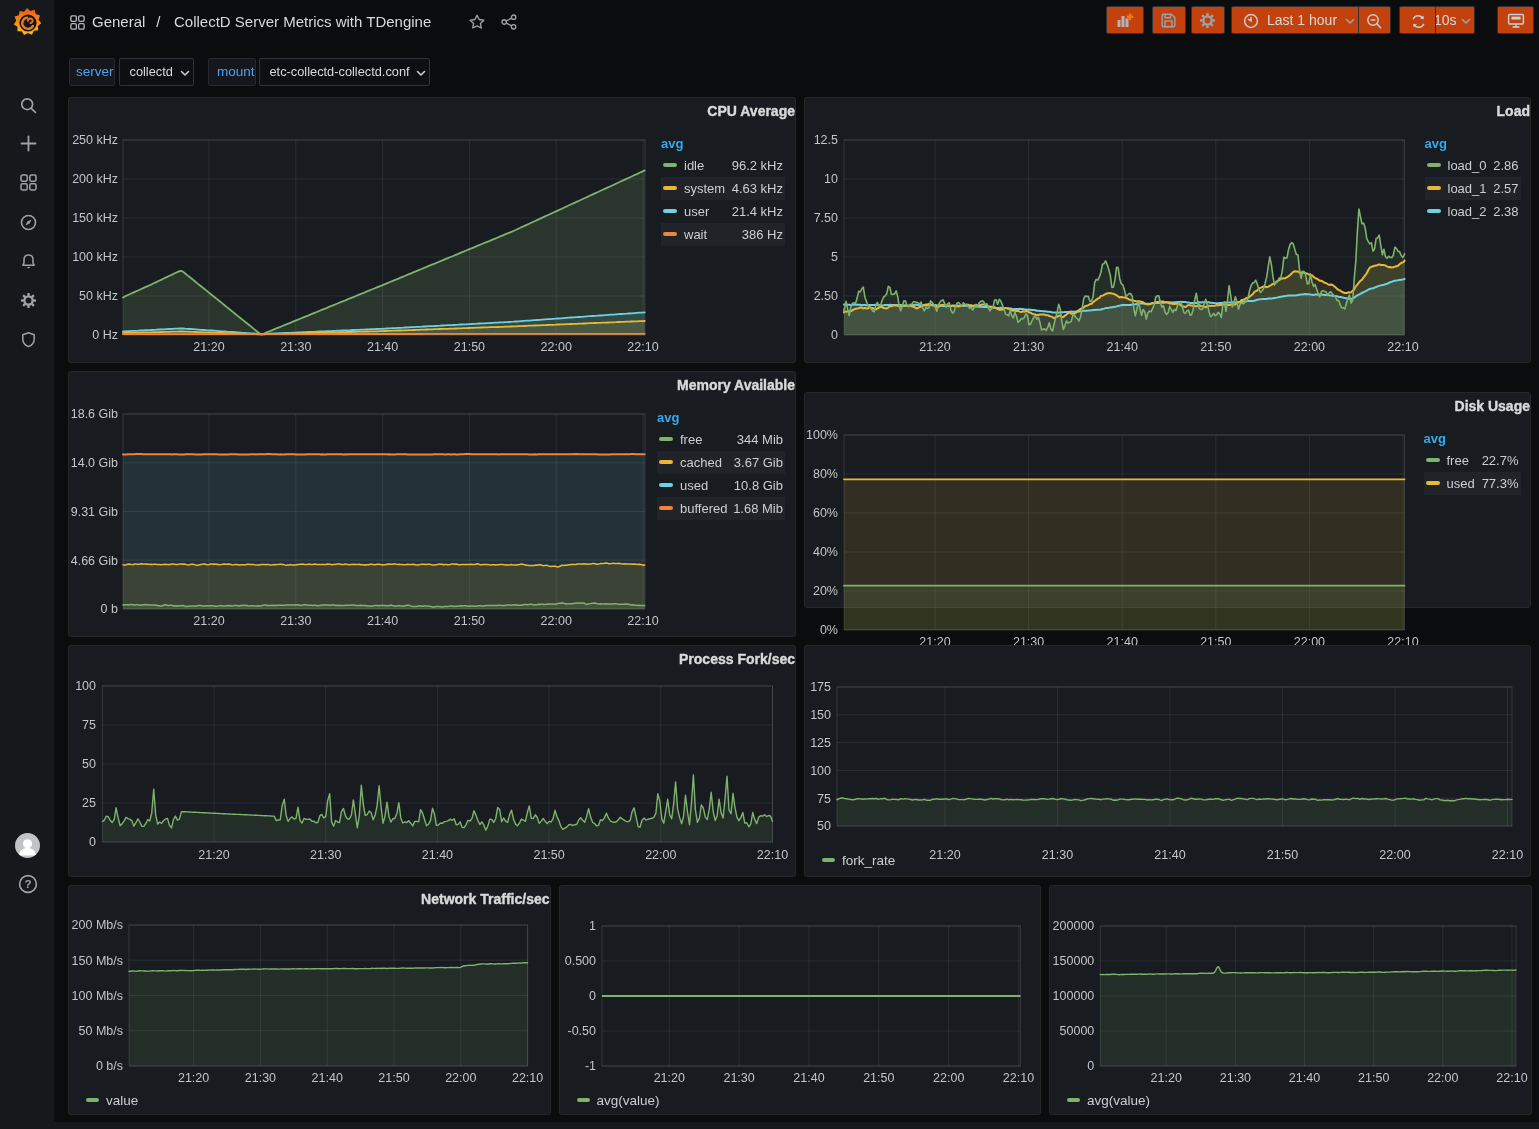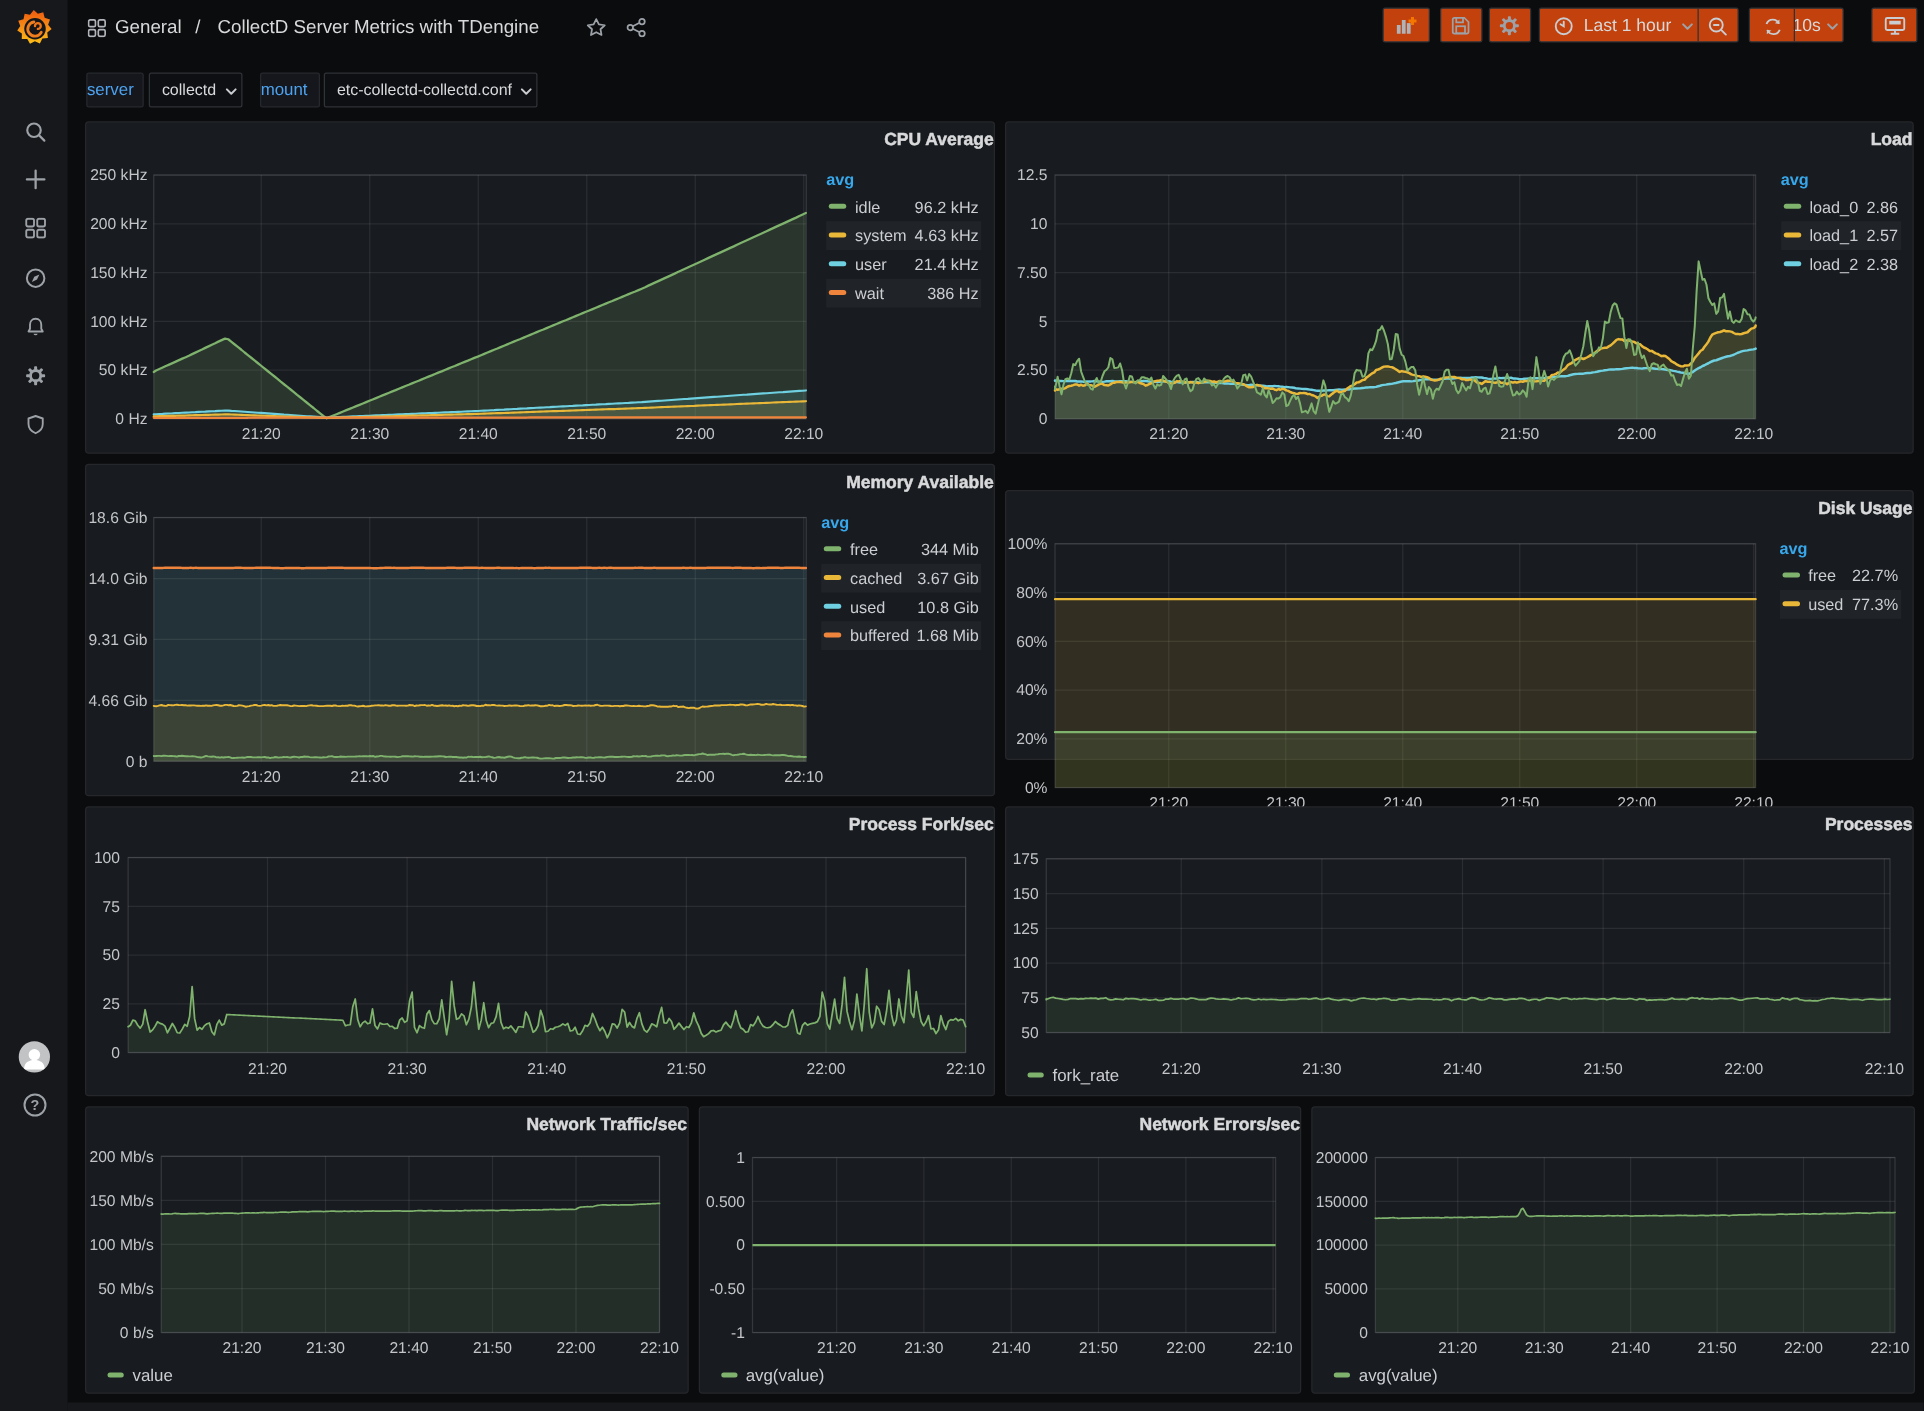--- a/index.html
+++ b/index.html
@@ -2,21 +2,21 @@
 <html><head><meta charset="utf-8"><style>
 *{margin:0;padding:0;box-sizing:border-box}
 html,body{width:1539px;height:1129px;background:#0b0c0e;font-family:"Liberation Sans",sans-serif;overflow:hidden;position:relative}
 .sidebar{position:absolute;left:0;top:0;width:54px;height:1129px;background:#17181b}
 .nav{position:absolute;left:0;top:0;width:1539px;height:46px}
 .bc{font-size:15px;color:#d8d9da;white-space:nowrap}
 .btn{position:absolute;top:6px;height:28px;background:#c2410c;border:1px solid #2f3237;border-radius:2px;display:flex}
 .btn svg,.vsel svg{display:block}
 .bt{font-size:14px;color:#d8d9da;line-height:26px;white-space:nowrap}
 .div{position:absolute;top:0;width:1px;height:26px;background:#2f3237}
-.vlab{position:absolute;top:58px;height:27.5px;background:#15171c;border:1px solid #26282e;border-radius:2px;color:#4da2f0;font-size:13.5px;text-align:left;line-height:25.5px}
+.vlab{position:absolute;top:58px;height:27.5px;background:#15171c;border:1px solid #26282e;border-radius:2px;color:#4da2f0;font-size:13.5px;text-align:right;line-height:25.5px}
 .vsel{position:absolute;top:58px;height:27.5px;background:#0e0f13;border:1px solid #2f3237;border-radius:2px;color:#d8d9da;font-size:12.8px;display:flex}
 .vsel>span:first-child{line-height:25.5px;margin-left:10px;white-space:nowrap}
 .panel{position:absolute;background:#181b1f;border:1px solid #25272b;border-radius:3px}
 .pt{position:absolute;left:0;top:4.5px;width:100%;text-align:right;font-size:14px;font-weight:700;color:#d8d9da;-webkit-text-stroke:0.4px #d8d9da;letter-spacing:0px}
 .ax{font-size:12.5px;fill:#c3c5c8;font-family:"Liberation Sans",sans-serif}
 .leg{position:absolute;font-size:13px}
 .lh{height:21px;line-height:21px;padding-right:7px;color:#37a8ec;font-weight:700}
 .lr{height:23px;display:flex;align-items:center;padding:0 2px;color:#ccced2;white-space:nowrap}
 .lr.z{background:rgba(204,204,220,0.05)}
 .lr i{width:14px;height:3.6px;border-radius:2px;margin-right:7px;flex:none}
@@ -452,21 +452,20 @@
       <text x="256.7" y="213.3" text-anchor="middle" class="ax">21:30</text>
       <text x="368.4" y="213.3" text-anchor="middle" class="ax">21:40</text>
       <text x="480.1" y="213.3" text-anchor="middle" class="ax">21:50</text>
       <text x="591.8" y="213.3" text-anchor="middle" class="ax">22:00</text>
       <text x="703.5" y="213.3" text-anchor="middle" class="ax">22:10</text>
       <polygon points="33.5,196.0 33.5,175.4 35.3,174.2 37.3,170.1 39.2,170.7 41.2,174.2 43.2,176.5 45.2,173.3 47.1,161.8 49.1,171.6 51.1,179.6 53.1,177.9 55.0,175.1 57.0,171.4 59.0,172.7 61.0,173.3 63.0,174.9 64.9,180.2 66.9,176.6 68.9,172.8 70.9,176.0 72.8,180.2 74.8,180.4 76.8,177.3 78.8,173.5 80.7,175.0 82.7,167.2 84.7,143.3 86.7,168.9 88.7,178.1 90.6,176.0 92.6,177.4 94.6,174.5 96.6,173.0 98.5,172.4 100.5,179.4 102.5,181.9 104.5,173.5 106.4,170.1 108.4,174.1 110.4,173.1 112.4,165.6 114.4,165.7 116.3,165.8 118.3,165.9 120.3,166.0 122.3,166.1 124.2,166.2 126.2,166.3 128.2,166.4 130.2,166.5 132.1,166.6 134.1,166.7 136.1,166.8 138.1,166.9 140.1,167.0 142.0,167.1 144.0,167.2 146.0,167.3 148.0,167.4 149.9,167.5 151.9,167.6 153.9,167.7 155.9,167.8 157.9,167.9 159.8,168.0 161.8,168.1 163.8,168.2 165.8,168.3 167.7,168.4 169.7,168.4 171.7,168.5 173.7,168.6 175.6,168.7 177.6,168.8 179.6,168.9 181.6,169.0 183.6,169.1 185.5,169.2 187.5,169.3 189.5,169.4 191.5,169.5 193.4,169.6 195.4,169.7 197.4,169.8 199.4,169.9 201.3,170.0 203.3,170.1 205.3,170.2 207.3,174.6 209.3,174.0 211.2,173.8 213.2,159.4 215.2,153.2 217.2,169.7 219.1,175.4 221.1,172.3 223.1,170.9 225.1,173.0 227.0,172.4 229.0,161.1 231.0,174.4 233.0,177.1 235.0,172.4 236.9,173.3 238.9,173.4 240.9,173.0 242.9,175.2 244.8,175.1 246.8,176.8 248.8,176.5 250.8,169.9 252.7,168.4 254.7,171.9 256.7,170.6 258.7,154.4 260.7,147.7 262.6,175.9 264.6,180.2 266.6,174.5 268.6,176.0 270.5,176.6 272.5,165.3 274.5,162.5 276.5,169.9 278.4,172.9 280.4,173.0 282.4,169.0 284.4,153.9 286.4,168.2 288.3,181.8 290.3,169.8 292.3,139.1 294.3,158.3 296.2,169.4 298.2,168.5 300.2,165.1 302.2,166.7 304.1,173.8 306.1,169.3 308.1,159.6 310.1,139.7 312.1,160.8 314.0,177.4 316.0,170.1 318.0,156.2 320.0,170.4 321.9,176.1 323.9,172.7 325.9,172.2 327.9,167.3 329.8,156.7 331.8,171.9 333.8,177.0 335.8,175.8 337.8,176.5 339.7,174.7 341.7,177.2 343.7,179.9 345.7,175.4 347.6,175.4 349.6,175.8 351.6,163.6 353.6,167.1 355.5,173.3 357.5,179.8 359.5,178.2 361.5,174.4 363.5,162.3 365.4,167.7 367.4,179.3 369.4,179.0 371.4,177.0 373.3,177.4 375.3,175.8 377.3,175.4 379.3,174.6 381.3,173.1 383.2,174.3 385.2,172.7 387.2,178.8 389.2,178.4 391.1,175.8 393.1,181.2 395.1,181.6 397.1,178.6 399.0,174.3 401.0,175.0 403.0,172.4 405.0,164.8 407.0,169.2 408.9,174.5 410.9,178.5 412.9,175.8 414.9,179.2 416.8,184.2 418.8,180.1 420.8,173.1 422.8,173.5 424.7,176.4 426.7,172.5 428.7,161.5 430.7,163.6 432.7,175.7 434.6,172.0 436.6,175.1 438.6,176.3 440.6,168.6 442.5,164.2 444.5,173.1 446.5,178.1 448.5,179.7 450.4,177.2 452.4,173.1 454.4,174.0 456.4,175.4 458.4,166.3 460.3,159.9 462.3,172.3 464.3,172.5 466.3,168.8 468.2,171.2 470.2,177.4 472.2,175.1 474.2,172.5 476.1,175.1 478.1,177.6 480.1,175.4 482.1,176.0 484.1,172.3 486.0,164.3 488.0,170.7 490.0,174.9 492.0,180.7 493.9,183.3 495.9,182.2 497.9,180.9 499.9,178.7 501.8,178.4 503.8,179.6 505.8,178.7 507.8,178.2 509.8,173.9 511.7,171.7 513.7,174.3 515.7,176.2 517.7,170.2 519.6,162.6 521.6,171.1 523.6,176.3 525.6,177.5 527.5,179.8 529.5,179.4 531.5,173.7 533.5,174.7 535.5,171.6 537.4,167.2 539.4,171.9 541.4,174.9 543.4,176.0 545.3,176.2 547.3,175.7 549.3,173.8 551.3,171.2 553.2,172.9 555.2,174.1 557.2,175.5 559.2,175.6 561.2,174.3 563.1,165.7 565.1,161.9 567.1,170.9 569.1,180.4 571.0,181.3 573.0,174.3 575.0,172.1 577.0,174.1 578.9,173.2 580.9,172.7 582.9,172.3 584.9,171.3 586.9,167.1 588.8,147.7 590.8,154.9 592.8,172.9 594.8,177.2 596.7,165.6 598.7,153.3 600.7,168.7 602.7,172.7 604.7,157.3 606.6,135.9 608.6,162.9 610.6,171.4 612.6,177.7 614.5,170.5 616.5,149.3 618.5,165.8 620.5,178.7 622.4,157.6 624.4,129.0 626.4,163.6 628.4,176.3 630.4,172.1 632.3,159.0 634.3,161.8 636.3,171.1 638.3,173.6 640.2,163.2 642.2,146.3 644.2,165.5 646.2,174.5 648.1,170.0 650.1,153.2 652.1,166.8 654.1,172.1 656.1,152.0 658.0,130.1 660.0,163.9 662.0,167.8 664.0,147.3 665.9,161.1 667.9,171.2 669.9,174.7 671.9,171.4 673.8,166.5 675.8,177.1 677.8,176.8 679.8,180.8 681.8,177.8 683.7,166.5 685.7,173.4 687.7,177.6 689.7,171.1 691.6,169.7 693.6,170.1 695.6,168.7 697.6,170.6 699.5,169.5 701.5,170.0 703.5,175.3 703.5,196.0" fill="#7EB26D" fill-opacity="0.13"></polygon>
       <polyline points="33.5,175.4 35.3,174.2 37.3,170.1 39.2,170.7 41.2,174.2 43.2,176.5 45.2,173.3 47.1,161.8 49.1,171.6 51.1,179.6 53.1,177.9 55.0,175.1 57.0,171.4 59.0,172.7 61.0,173.3 63.0,174.9 64.9,180.2 66.9,176.6 68.9,172.8 70.9,176.0 72.8,180.2 74.8,180.4 76.8,177.3 78.8,173.5 80.7,175.0 82.7,167.2 84.7,143.3 86.7,168.9 88.7,178.1 90.6,176.0 92.6,177.4 94.6,174.5 96.6,173.0 98.5,172.4 100.5,179.4 102.5,181.9 104.5,173.5 106.4,170.1 108.4,174.1 110.4,173.1 112.4,165.6 114.4,165.7 116.3,165.8 118.3,165.9 120.3,166.0 122.3,166.1 124.2,166.2 126.2,166.3 128.2,166.4 130.2,166.5 132.1,166.6 134.1,166.7 136.1,166.8 138.1,166.9 140.1,167.0 142.0,167.1 144.0,167.2 146.0,167.3 148.0,167.4 149.9,167.5 151.9,167.6 153.9,167.7 155.9,167.8 157.9,167.9 159.8,168.0 161.8,168.1 163.8,168.2 165.8,168.3 167.7,168.4 169.7,168.4 171.7,168.5 173.7,168.6 175.6,168.7 177.6,168.8 179.6,168.9 181.6,169.0 183.6,169.1 185.5,169.2 187.5,169.3 189.5,169.4 191.5,169.5 193.4,169.6 195.4,169.7 197.4,169.8 199.4,169.9 201.3,170.0 203.3,170.1 205.3,170.2 207.3,174.6 209.3,174.0 211.2,173.8 213.2,159.4 215.2,153.2 217.2,169.7 219.1,175.4 221.1,172.3 223.1,170.9 225.1,173.0 227.0,172.4 229.0,161.1 231.0,174.4 233.0,177.1 235.0,172.4 236.9,173.3 238.9,173.4 240.9,173.0 242.9,175.2 244.8,175.1 246.8,176.8 248.8,176.5 250.8,169.9 252.7,168.4 254.7,171.9 256.7,170.6 258.7,154.4 260.7,147.7 262.6,175.9 264.6,180.2 266.6,174.5 268.6,176.0 270.5,176.6 272.5,165.3 274.5,162.5 276.5,169.9 278.4,172.9 280.4,173.0 282.4,169.0 284.4,153.9 286.4,168.2 288.3,181.8 290.3,169.8 292.3,139.1 294.3,158.3 296.2,169.4 298.2,168.5 300.2,165.1 302.2,166.7 304.1,173.8 306.1,169.3 308.1,159.6 310.1,139.7 312.1,160.8 314.0,177.4 316.0,170.1 318.0,156.2 320.0,170.4 321.9,176.1 323.9,172.7 325.9,172.2 327.9,167.3 329.8,156.7 331.8,171.9 333.8,177.0 335.8,175.8 337.8,176.5 339.7,174.7 341.7,177.2 343.7,179.9 345.7,175.4 347.6,175.4 349.6,175.8 351.6,163.6 353.6,167.1 355.5,173.3 357.5,179.8 359.5,178.2 361.5,174.4 363.5,162.3 365.4,167.7 367.4,179.3 369.4,179.0 371.4,177.0 373.3,177.4 375.3,175.8 377.3,175.4 379.3,174.6 381.3,173.1 383.2,174.3 385.2,172.7 387.2,178.8 389.2,178.4 391.1,175.8 393.1,181.2 395.1,181.6 397.1,178.6 399.0,174.3 401.0,175.0 403.0,172.4 405.0,164.8 407.0,169.2 408.9,174.5 410.9,178.5 412.9,175.8 414.9,179.2 416.8,184.2 418.8,180.1 420.8,173.1 422.8,173.5 424.7,176.4 426.7,172.5 428.7,161.5 430.7,163.6 432.7,175.7 434.6,172.0 436.6,175.1 438.6,176.3 440.6,168.6 442.5,164.2 444.5,173.1 446.5,178.1 448.5,179.7 450.4,177.2 452.4,173.1 454.4,174.0 456.4,175.4 458.4,166.3 460.3,159.9 462.3,172.3 464.3,172.5 466.3,168.8 468.2,171.2 470.2,177.4 472.2,175.1 474.2,172.5 476.1,175.1 478.1,177.6 480.1,175.4 482.1,176.0 484.1,172.3 486.0,164.3 488.0,170.7 490.0,174.9 492.0,180.7 493.9,183.3 495.9,182.2 497.9,180.9 499.9,178.7 501.8,178.4 503.8,179.6 505.8,178.7 507.8,178.2 509.8,173.9 511.7,171.7 513.7,174.3 515.7,176.2 517.7,170.2 519.6,162.6 521.6,171.1 523.6,176.3 525.6,177.5 527.5,179.8 529.5,179.4 531.5,173.7 533.5,174.7 535.5,171.6 537.4,167.2 539.4,171.9 541.4,174.9 543.4,176.0 545.3,176.2 547.3,175.7 549.3,173.8 551.3,171.2 553.2,172.9 555.2,174.1 557.2,175.5 559.2,175.6 561.2,174.3 563.1,165.7 565.1,161.9 567.1,170.9 569.1,180.4 571.0,181.3 573.0,174.3 575.0,172.1 577.0,174.1 578.9,173.2 580.9,172.7 582.9,172.3 584.9,171.3 586.9,167.1 588.8,147.7 590.8,154.9 592.8,172.9 594.8,177.2 596.7,165.6 598.7,153.3 600.7,168.7 602.7,172.7 604.7,157.3 606.6,135.9 608.6,162.9 610.6,171.4 612.6,177.7 614.5,170.5 616.5,149.3 618.5,165.8 620.5,178.7 622.4,157.6 624.4,129.0 626.4,163.6 628.4,176.3 630.4,172.1 632.3,159.0 634.3,161.8 636.3,171.1 638.3,173.6 640.2,163.2 642.2,146.3 644.2,165.5 646.2,174.5 648.1,170.0 650.1,153.2 652.1,166.8 654.1,172.1 656.1,152.0 658.0,130.1 660.0,163.9 662.0,167.8 664.0,147.3 665.9,161.1 667.9,171.2 669.9,174.7 671.9,171.4 673.8,166.5 675.8,177.1 677.8,176.8 679.8,180.8 681.8,177.8 683.7,166.5 685.7,173.4 687.7,177.6 689.7,171.1 691.6,169.7 693.6,170.1 695.6,168.7 697.6,170.6 699.5,169.5 701.5,170.0 703.5,175.3" fill="none" stroke="#7EB26D" stroke-width="1.4" stroke-linejoin="round" stroke-linecap="round"></polyline>
     </svg>
   </div>
 <div class="panel" style="left:804px;top:645px;width:727px;height:232px">
-    <div class="pt">Processes</div>
     <svg width="727" height="232" style="position:absolute;left:0;top:0">
       <line x1="32" y1="180.0" x2="707" y2="180.0" stroke="rgba(204,204,220,0.10)"></line>
       <line x1="32" y1="152.2" x2="707" y2="152.2" stroke="rgba(204,204,220,0.10)"></line>
       <line x1="32" y1="124.4" x2="707" y2="124.4" stroke="rgba(204,204,220,0.10)"></line>
       <line x1="32" y1="96.6" x2="707" y2="96.6" stroke="rgba(204,204,220,0.10)"></line>
       <line x1="32" y1="68.8" x2="707" y2="68.8" stroke="rgba(204,204,220,0.10)"></line>
       <line x1="32" y1="41.0" x2="707" y2="41.0" stroke="rgba(204,204,220,0.10)"></line>
       <line x1="140.0" y1="41" x2="140.0" y2="180" stroke="rgba(204,204,220,0.10)"></line>
       <line x1="252.5" y1="41" x2="252.5" y2="180" stroke="rgba(204,204,220,0.10)"></line>
       <line x1="365.0" y1="41" x2="365.0" y2="180" stroke="rgba(204,204,220,0.10)"></line>
@@ -516,21 +515,20 @@
       <text x="258.2" y="196.3" text-anchor="middle" class="ax">21:40</text>
       <text x="325.0" y="196.3" text-anchor="middle" class="ax">21:50</text>
       <text x="391.8" y="196.3" text-anchor="middle" class="ax">22:00</text>
       <text x="458.6" y="196.3" text-anchor="middle" class="ax">22:10</text>
       <polygon points="60.0,180.0 60.0,85.1 60.0,85.2 60.5,85.2 61.8,85.2 63.2,85.0 64.5,85.0 65.8,85.1 67.2,85.2 68.5,85.1 69.9,84.8 71.2,84.7 72.5,84.9 73.9,84.9 75.2,85.0 76.6,85.0 77.9,85.1 79.2,85.1 80.6,85.1 81.9,84.9 83.3,84.8 84.6,84.8 85.9,84.9 87.3,84.9 88.6,85.0 90.0,84.8 91.3,84.7 92.7,84.6 94.0,84.7 95.3,84.9 96.7,85.1 98.0,84.9 99.4,84.8 100.7,84.7 102.0,84.7 103.4,84.6 104.7,84.5 106.1,84.6 107.4,84.7 108.7,84.7 110.1,84.5 111.4,84.5 112.8,84.4 114.1,84.4 115.4,84.5 116.8,84.5 118.1,84.6 119.5,84.6 120.8,84.8 122.1,84.8 123.5,84.6 124.8,84.5 126.2,84.4 127.5,84.3 128.8,84.3 130.2,84.3 131.5,84.4 132.9,84.3 134.2,84.3 135.5,84.4 136.9,84.2 138.2,84.2 139.6,84.0 140.9,84.1 142.2,83.9 143.6,84.0 144.9,84.0 146.3,84.1 147.6,84.0 149.0,84.0 150.3,84.0 151.6,83.9 153.0,84.0 154.3,83.8 155.7,83.7 157.0,83.6 158.3,83.7 159.7,83.6 161.0,83.8 162.4,83.8 163.7,83.7 165.0,83.5 166.4,83.5 167.7,83.4 169.1,83.4 170.4,83.3 171.7,83.3 173.1,83.2 174.4,83.3 175.8,83.3 177.1,83.5 178.4,83.3 179.8,83.2 181.1,83.1 182.5,83.1 183.8,83.1 185.1,83.0 186.5,83.1 187.8,83.1 189.2,83.2 190.5,83.2 191.8,83.1 193.2,83.1 194.5,83.0 195.9,82.9 197.2,82.9 198.5,82.9 199.9,83.1 201.2,83.0 202.6,83.0 203.9,83.0 205.3,83.0 206.6,82.9 207.9,83.0 209.3,83.1 210.6,83.1 212.0,82.9 213.3,82.9 214.6,83.0 216.0,83.0 217.3,82.9 218.7,83.0 220.0,83.0 221.3,83.0 222.7,82.9 224.0,82.8 225.4,82.9 226.7,82.9 228.0,82.9 229.4,82.7 230.7,82.8 232.1,82.8 233.4,82.9 234.7,82.9 236.1,82.8 237.4,82.8 238.8,82.8 240.1,82.9 241.4,82.9 242.8,82.8 244.1,82.8 245.5,82.7 246.8,82.7 248.1,82.6 249.5,82.6 250.8,82.7 252.2,82.8 253.5,82.8 254.8,82.8 256.2,82.8 257.5,82.8 258.9,82.8 260.2,82.8 261.6,82.8 262.9,82.7 264.2,82.6 265.6,82.4 266.9,82.5 268.3,82.5 269.6,82.7 270.9,82.6 272.3,82.6 273.6,82.5 275.0,82.5 276.3,82.5 277.6,82.6 279.0,82.6 280.3,82.6 281.7,82.6 283.0,82.5 284.3,82.5 285.7,82.7 287.0,82.7 288.4,82.7 289.7,82.6 291.0,82.6 292.4,82.6 293.7,82.6 295.1,82.6 296.4,82.5 297.7,82.6 299.1,82.6 300.4,82.6 301.8,82.5 303.1,82.3 304.4,82.4 305.8,82.4 307.1,82.5 308.5,82.3 309.8,82.4 311.1,82.3 312.5,82.5 313.8,82.3 315.2,82.3 316.5,82.3 317.9,82.5 319.2,82.4 320.5,82.3 321.9,82.3 323.2,82.3 324.6,82.3 325.9,82.3 327.2,82.4 328.6,82.4 329.9,82.4 331.3,82.2 332.6,82.1 333.9,82.0 335.3,82.1 336.6,82.1 338.0,82.2 339.3,82.2 340.6,82.2 342.0,82.3 343.3,82.2 344.7,82.1 346.0,82.0 347.3,82.0 348.7,82.0 350.0,81.9 351.4,82.0 352.7,81.9 354.0,82.0 355.4,82.0 356.7,81.9 358.1,81.9 359.4,81.9 360.7,82.0 362.1,81.9 363.4,82.0 364.8,81.9 366.1,81.7 367.4,81.6 368.8,81.6 370.1,81.6 371.5,81.5 372.8,81.6 374.2,81.5 375.5,81.7 376.8,81.7 378.2,81.6 379.5,81.6 380.9,81.5 382.2,81.5 383.5,81.4 384.9,81.6 386.2,81.5 387.6,81.5 388.9,81.5 390.2,81.6 391.6,81.4 392.9,80.7 394.3,80.0 395.6,79.7 396.9,79.6 398.3,79.5 399.6,79.4 401.0,79.3 402.3,79.4 403.6,79.3 405.0,79.4 406.3,79.0 407.7,78.6 409.0,78.3 410.3,78.2 411.7,78.0 413.0,77.9 414.4,77.9 415.7,77.9 417.0,78.1 418.4,78.0 419.7,78.0 421.1,77.8 422.4,77.8 423.7,77.9 425.1,78.0 426.4,78.0 427.8,77.9 429.1,77.8 430.5,77.8 431.8,77.9 433.1,77.9 434.5,77.8 435.8,77.8 437.2,77.8 438.5,77.7 439.8,77.6 441.2,77.5 442.5,77.4 443.9,77.3 445.2,77.3 446.5,77.2 447.9,77.2 449.2,77.1 450.6,77.0 451.9,77.0 453.2,76.9 454.6,76.8 455.9,76.8 457.3,76.7 458.6,76.7 458.6,180.0" fill="#7EB26D" fill-opacity="0.13"></polygon>
       <polyline points="60.0,85.1 60.0,85.2 60.5,85.2 61.8,85.2 63.2,85.0 64.5,85.0 65.8,85.1 67.2,85.2 68.5,85.1 69.9,84.8 71.2,84.7 72.5,84.9 73.9,84.9 75.2,85.0 76.6,85.0 77.9,85.1 79.2,85.1 80.6,85.1 81.9,84.9 83.3,84.8 84.6,84.8 85.9,84.9 87.3,84.9 88.6,85.0 90.0,84.8 91.3,84.7 92.7,84.6 94.0,84.7 95.3,84.9 96.7,85.1 98.0,84.9 99.4,84.8 100.7,84.7 102.0,84.7 103.4,84.6 104.7,84.5 106.1,84.6 107.4,84.7 108.7,84.7 110.1,84.5 111.4,84.5 112.8,84.4 114.1,84.4 115.4,84.5 116.8,84.5 118.1,84.6 119.5,84.6 120.8,84.8 122.1,84.8 123.5,84.6 124.8,84.5 126.2,84.4 127.5,84.3 128.8,84.3 130.2,84.3 131.5,84.4 132.9,84.3 134.2,84.3 135.5,84.4 136.9,84.2 138.2,84.2 139.6,84.0 140.9,84.1 142.2,83.9 143.6,84.0 144.9,84.0 146.3,84.1 147.6,84.0 149.0,84.0 150.3,84.0 151.6,83.9 153.0,84.0 154.3,83.8 155.7,83.7 157.0,83.6 158.3,83.7 159.7,83.6 161.0,83.8 162.4,83.8 163.7,83.7 165.0,83.5 166.4,83.5 167.7,83.4 169.1,83.4 170.4,83.3 171.7,83.3 173.1,83.2 174.4,83.3 175.8,83.3 177.1,83.5 178.4,83.3 179.8,83.2 181.1,83.1 182.5,83.1 183.8,83.1 185.1,83.0 186.5,83.1 187.8,83.1 189.2,83.2 190.5,83.2 191.8,83.1 193.2,83.1 194.5,83.0 195.9,82.9 197.2,82.9 198.5,82.9 199.9,83.1 201.2,83.0 202.6,83.0 203.9,83.0 205.3,83.0 206.6,82.9 207.9,83.0 209.3,83.1 210.6,83.1 212.0,82.9 213.3,82.9 214.6,83.0 216.0,83.0 217.3,82.9 218.7,83.0 220.0,83.0 221.3,83.0 222.7,82.9 224.0,82.8 225.4,82.9 226.7,82.9 228.0,82.9 229.4,82.7 230.7,82.8 232.1,82.8 233.4,82.9 234.7,82.9 236.1,82.8 237.4,82.8 238.8,82.8 240.1,82.9 241.4,82.9 242.8,82.8 244.1,82.8 245.5,82.7 246.8,82.7 248.1,82.6 249.5,82.6 250.8,82.7 252.2,82.8 253.5,82.8 254.8,82.8 256.2,82.8 257.5,82.8 258.9,82.8 260.2,82.8 261.6,82.8 262.9,82.7 264.2,82.6 265.6,82.4 266.9,82.5 268.3,82.5 269.6,82.7 270.9,82.6 272.3,82.6 273.6,82.5 275.0,82.5 276.3,82.5 277.6,82.6 279.0,82.6 280.3,82.6 281.7,82.6 283.0,82.5 284.3,82.5 285.7,82.7 287.0,82.7 288.4,82.7 289.7,82.6 291.0,82.6 292.4,82.6 293.7,82.6 295.1,82.6 296.4,82.5 297.7,82.6 299.1,82.6 300.4,82.6 301.8,82.5 303.1,82.3 304.4,82.4 305.8,82.4 307.1,82.5 308.5,82.3 309.8,82.4 311.1,82.3 312.5,82.5 313.8,82.3 315.2,82.3 316.5,82.3 317.9,82.5 319.2,82.4 320.5,82.3 321.9,82.3 323.2,82.3 324.6,82.3 325.9,82.3 327.2,82.4 328.6,82.4 329.9,82.4 331.3,82.2 332.6,82.1 333.9,82.0 335.3,82.1 336.6,82.1 338.0,82.2 339.3,82.2 340.6,82.2 342.0,82.3 343.3,82.2 344.7,82.1 346.0,82.0 347.3,82.0 348.7,82.0 350.0,81.9 351.4,82.0 352.7,81.9 354.0,82.0 355.4,82.0 356.7,81.9 358.1,81.9 359.4,81.9 360.7,82.0 362.1,81.9 363.4,82.0 364.8,81.9 366.1,81.7 367.4,81.6 368.8,81.6 370.1,81.6 371.5,81.5 372.8,81.6 374.2,81.5 375.5,81.7 376.8,81.7 378.2,81.6 379.5,81.6 380.9,81.5 382.2,81.5 383.5,81.4 384.9,81.6 386.2,81.5 387.6,81.5 388.9,81.5 390.2,81.6 391.6,81.4 392.9,80.7 394.3,80.0 395.6,79.7 396.9,79.6 398.3,79.5 399.6,79.4 401.0,79.3 402.3,79.4 403.6,79.3 405.0,79.4 406.3,79.0 407.7,78.6 409.0,78.3 410.3,78.2 411.7,78.0 413.0,77.9 414.4,77.9 415.7,77.9 417.0,78.1 418.4,78.0 419.7,78.0 421.1,77.8 422.4,77.8 423.7,77.9 425.1,78.0 426.4,78.0 427.8,77.9 429.1,77.8 430.5,77.8 431.8,77.9 433.1,77.9 434.5,77.8 435.8,77.8 437.2,77.8 438.5,77.7 439.8,77.6 441.2,77.5 442.5,77.4 443.9,77.3 445.2,77.3 446.5,77.2 447.9,77.2 449.2,77.1 450.6,77.0 451.9,77.0 453.2,76.9 454.6,76.8 455.9,76.8 457.3,76.7 458.6,76.7" fill="none" stroke="#7EB26D" stroke-width="1.4" stroke-linejoin="round" stroke-linecap="round"></polyline>
     </svg>
     <div class="bleg" style="left:17px;top:205px"><i></i>value</div>
   </div>
 <div class="panel" style="left:558.5px;top:885px;width:482.5px;height:230px">
-    <div class="pt">Network Errors/sec</div>
     <svg width="482.5" height="230" style="position:absolute;left:0;top:0">
       <line x1="42" y1="180.0" x2="460.5" y2="180.0" stroke="rgba(204,204,220,0.10)"></line>
       <line x1="42" y1="145.0" x2="460.5" y2="145.0" stroke="rgba(204,204,220,0.10)"></line>
       <line x1="42" y1="110.0" x2="460.5" y2="110.0" stroke="rgba(204,204,220,0.10)"></line>
       <line x1="42" y1="75.0" x2="460.5" y2="75.0" stroke="rgba(204,204,220,0.10)"></line>
       <line x1="42" y1="40.0" x2="460.5" y2="40.0" stroke="rgba(204,204,220,0.10)"></line>
       <line x1="109.3" y1="40" x2="109.3" y2="180" stroke="rgba(204,204,220,0.10)"></line>
       <line x1="179.1" y1="40" x2="179.1" y2="180" stroke="rgba(204,204,220,0.10)"></line>
       <line x1="249.0" y1="40" x2="249.0" y2="180" stroke="rgba(204,204,220,0.10)"></line>
       <line x1="318.8" y1="40" x2="318.8" y2="180" stroke="rgba(204,204,220,0.10)"></line>

